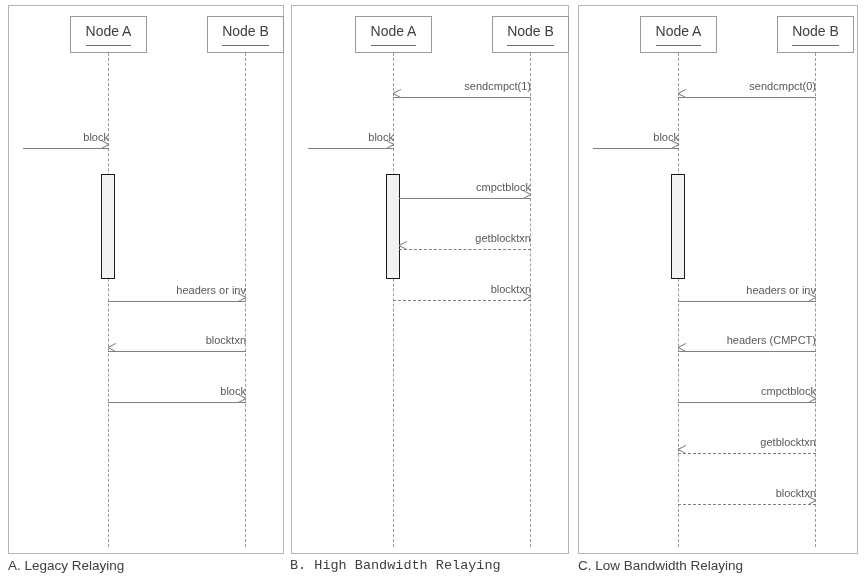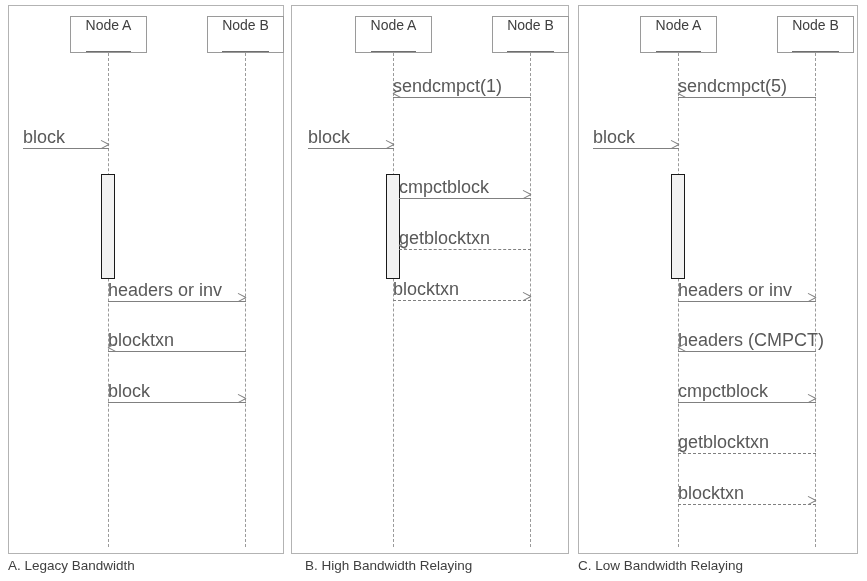--- a/index.html
+++ b/index.html
@@ -7,42 +7,42 @@
        font-family:"Liberation Sans","DejaVu Sans",sans-serif;
        color:#595959;-webkit-font-smoothing:antialiased;}
 
   .panel{position:absolute;top:5px;height:549px;border:1px solid #b3b3b3;background:#ffffff;box-sizing:border-box;}
   #panel-a{left:8px;width:276px;}
   #panel-b{left:291px;width:278px;}
   #panel-c{left:578px;width:280px;}
 
   .caption{position:absolute;top:558px;font-size:13.5px;color:#404040;white-space:nowrap;}
   #cap-a{left:8px;}
-  #cap-b{left:305px;}
+  #cap-b{left:290px;font-family:Liberation Mono, monospace;}
   #cap-c{left:578px;}
 
   
   .node-box{position:absolute;border:1px solid #9a9a9a;background:#ffffff;
             box-sizing:border-box;height:37px;width:77px;
             display:flex;align-items:center;justify-content:center;}
   .node-label{font-size:14px;color:#404040;border-bottom:1px solid #6e6e6e;
-              line-height:16px;padding-bottom:18px;white-space:nowrap;}
+              line-height:16px;padding-bottom:6px;white-space:nowrap;}
 
   
   .lifeline{position:absolute;width:0;border-left:1px dashed #9a9a9a;}
 
   
   .activation{position:absolute;width:14px;background:#f2f2f2;border:1px solid #1a1a1a;box-sizing:border-box;}
 
   
   .msg{position:absolute;height:0;}
   .msg .line{position:absolute;left:0;right:0;top:0;height:0;border-top:1px solid #808080;}
   .msg.dashed .line{border-top:1px dashed #808080;}
-  .msg .label{position:absolute;left:0;right:0;bottom:3px;text-align:left;
-              font-size:18px;color:#595959;white-space:nowrap;line-height:15px;}
+  .msg .label{position:absolute;left:0;right:0;bottom:3px;text-align:right;
+              font-size:11px;color:#595959;white-space:nowrap;line-height:15px;}
   .arrowhead{position:absolute;width:9px;height:9px;top:-4.5px;}
   .arrowhead::before,.arrowhead::after{content:"";position:absolute;width:9px;height:0;
      border-top:1px solid #808080;left:0;}
   
   .arrowhead.right::before{top:0;transform-origin:right center;transform:rotate(-27deg);}
   .arrowhead.right::after{top:0;transform-origin:right center;transform:rotate(27deg);}
   .arrowhead.right{right:0;}
   
   .arrowhead.left::before{top:0;transform-origin:left center;transform:rotate(27deg);}
   .arrowhead.left::after{top:0;transform-origin:left center;transform:rotate(-27deg);}
@@ -82,21 +82,21 @@
     <div class="arrowhead left"></div>
     <div class="label">blocktxn</div>
   </div>
 
   <div class="msg" style="left:99px;width:138px;top:396px;">
     <div class="line"></div>
     <div class="arrowhead right"></div>
     <div class="label">block</div>
   </div>
 </div>
-<div class="caption" id="cap-a">A. Legacy Bandwidth</div>
+<div class="caption" id="cap-a">A. Legacy Relaying</div>
 
 <div class="panel" id="panel-b">
 
   <div class="node-box" style="left:63px;top:10px;">
     <span class="node-label">Node A</span>
   </div>
   <div class="node-box" style="left:200px;top:10px;">
     <span class="node-label">Node B</span>
   </div>
 
@@ -147,21 +147,21 @@
   </div>
 
   <div class="lifeline" style="left:99px;top:47px;height:494px;"></div>
   <div class="lifeline" style="left:236px;top:47px;height:494px;"></div>
 
   <div class="activation" style="left:92px;top:168px;height:105px;"></div>
 
   <div class="msg" style="left:99px;width:138px;top:91px;">
     <div class="line"></div>
     <div class="arrowhead left"></div>
-    <div class="label">sendcmpct(5)</div>
+    <div class="label">sendcmpct(0)</div>
   </div>
 
   <div class="msg" style="left:14px;width:86px;top:142px;">
     <div class="line"></div>
     <div class="arrowhead right"></div>
     <div class="label">block</div>
   </div>
 
   <div class="msg" style="left:99px;width:138px;top:295px;">
     <div class="line"></div>

